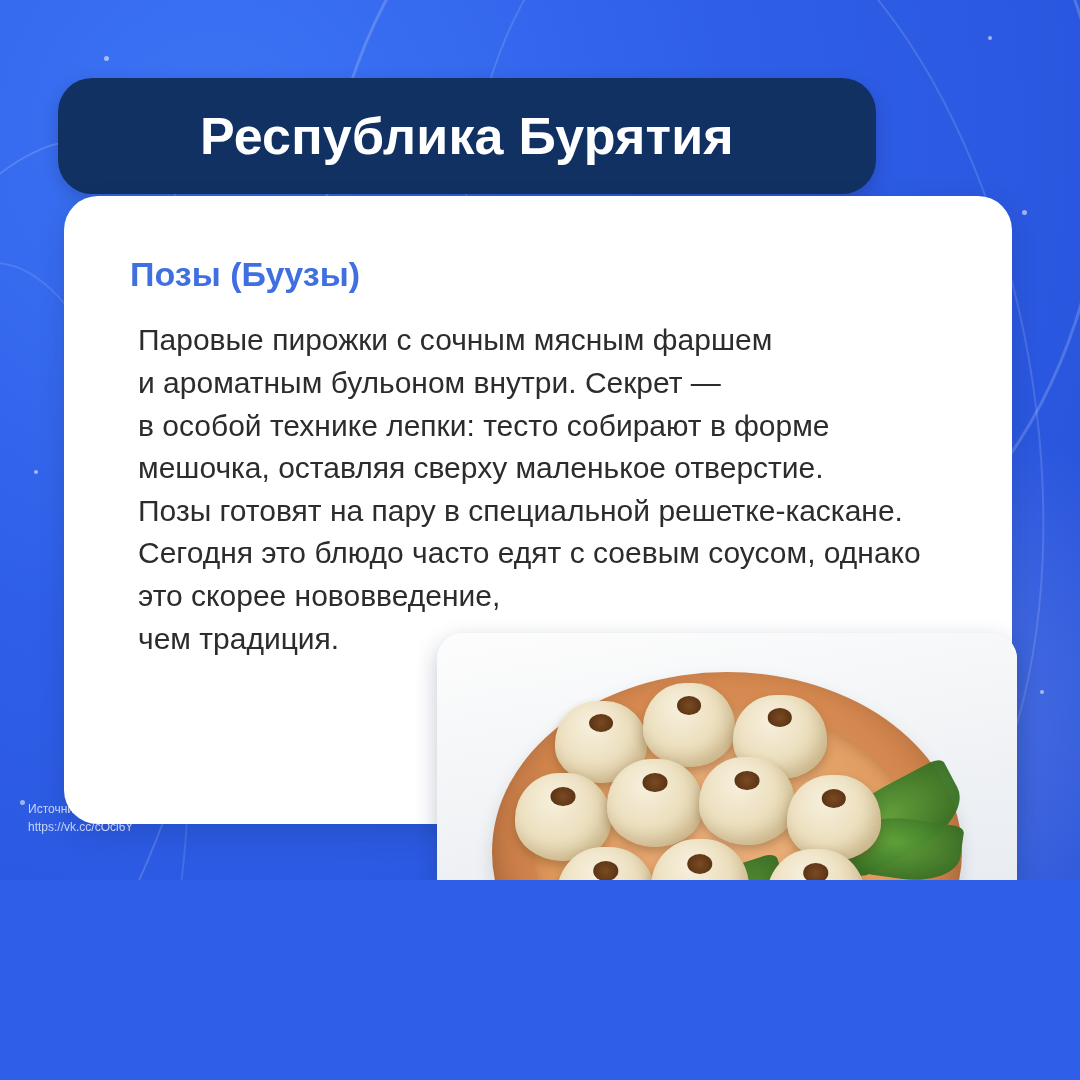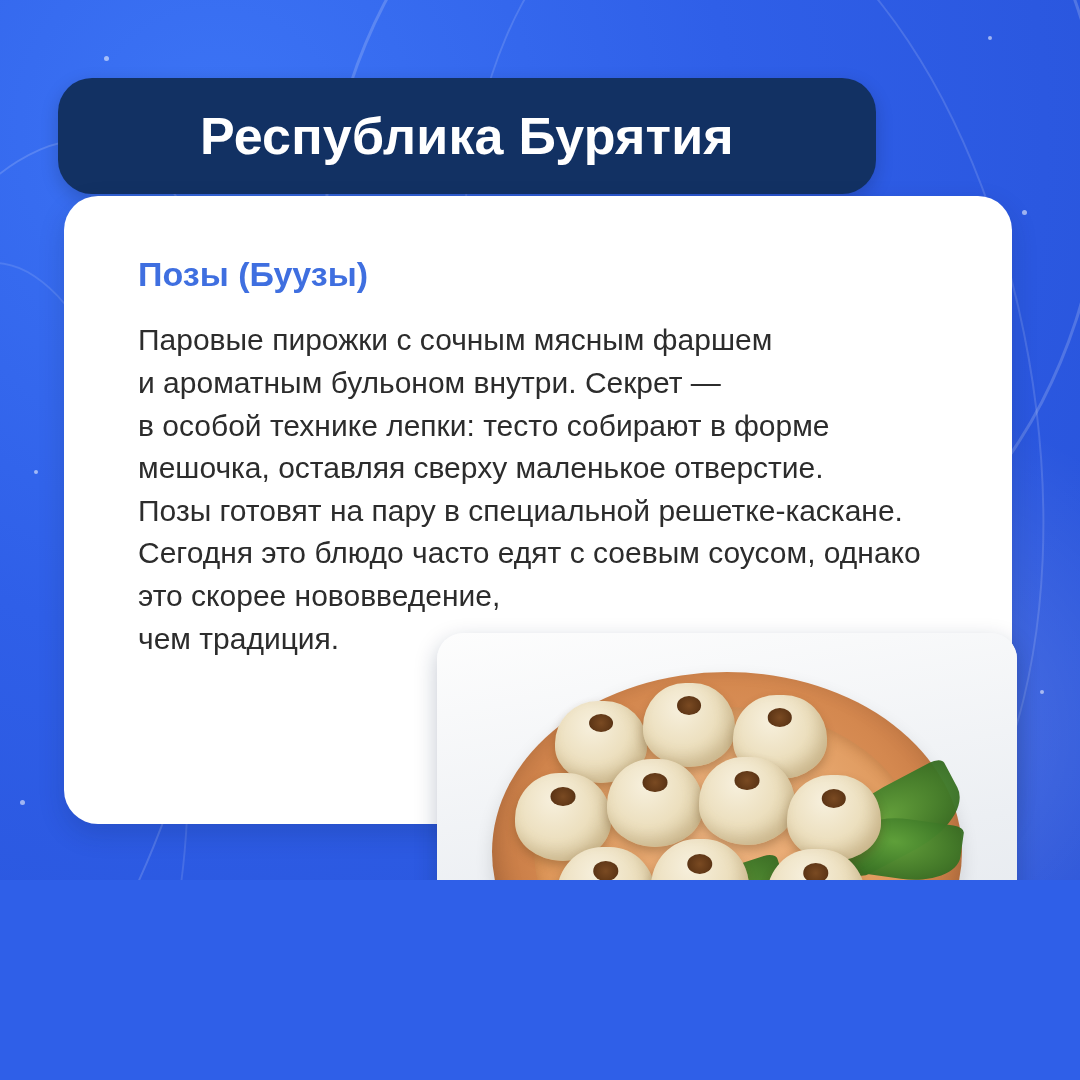--- a/index.html
+++ b/index.html
@@ -106,21 +106,21 @@
     border-radius: 34px;
     box-shadow: 0 10px 26px rgba(16, 35, 80, 0.18);
   }
   .card-inner {
     padding: 60px 58px 0 58px;
   }
   .dish-title {
     color: #3f6fe0;
     font-size: 34px;
     font-weight: bold;
-    margin: 0 0 26px 16px;
+    margin: 0 0 26px 8px;
     line-height: 1.1;
   }
   .dish-desc {
     color: #2c2c2c;
     font-size: 30px;
     line-height: 1.42;
     margin: 16px;
     white-space: pre-line;
     max-width: 850px;
   }
@@ -251,14 +251,18 @@
     <div class="bun" style="left:170px;top:126px;width:96px;height:88px;"></div>
     <div class="bun" style="left:262px;top:124px;width:96px;height:88px;"></div>
     <div class="bun" style="left:350px;top:142px;width:94px;height:86px;"></div>
     <div class="bun" style="left:120px;top:214px;width:98px;height:90px;"></div>
     <div class="bun" style="left:214px;top:206px;width:98px;height:92px;"></div>
     <div class="bun" style="left:330px;top:216px;width:98px;height:90px;"></div>
     <div class="bun" style="left:166px;top:282px;width:100px;height:92px;"></div>
     <div class="bun" style="left:276px;top:286px;width:98px;height:90px;"></div>
   </div>
 
+  <div class="credit">
+    <div>Источник изображения:</div>
+    <div>https://vk.cc/cOcl6Y</div>
+  </div>
 
 </div>
 
 </body></html>

